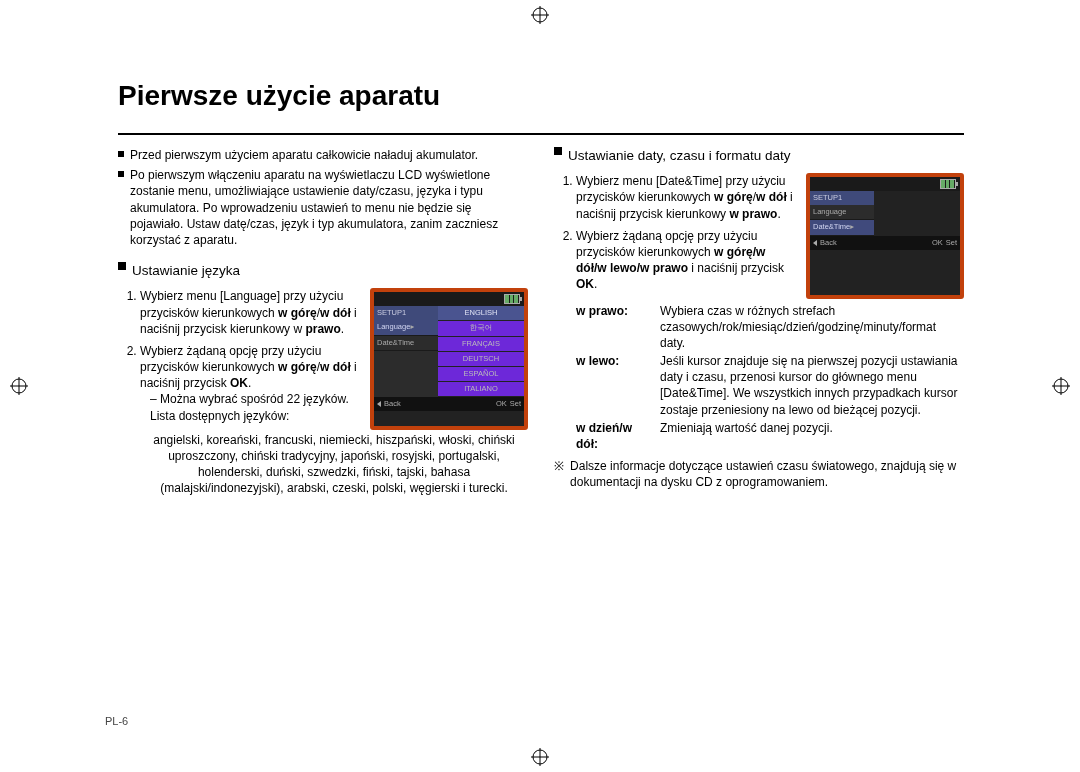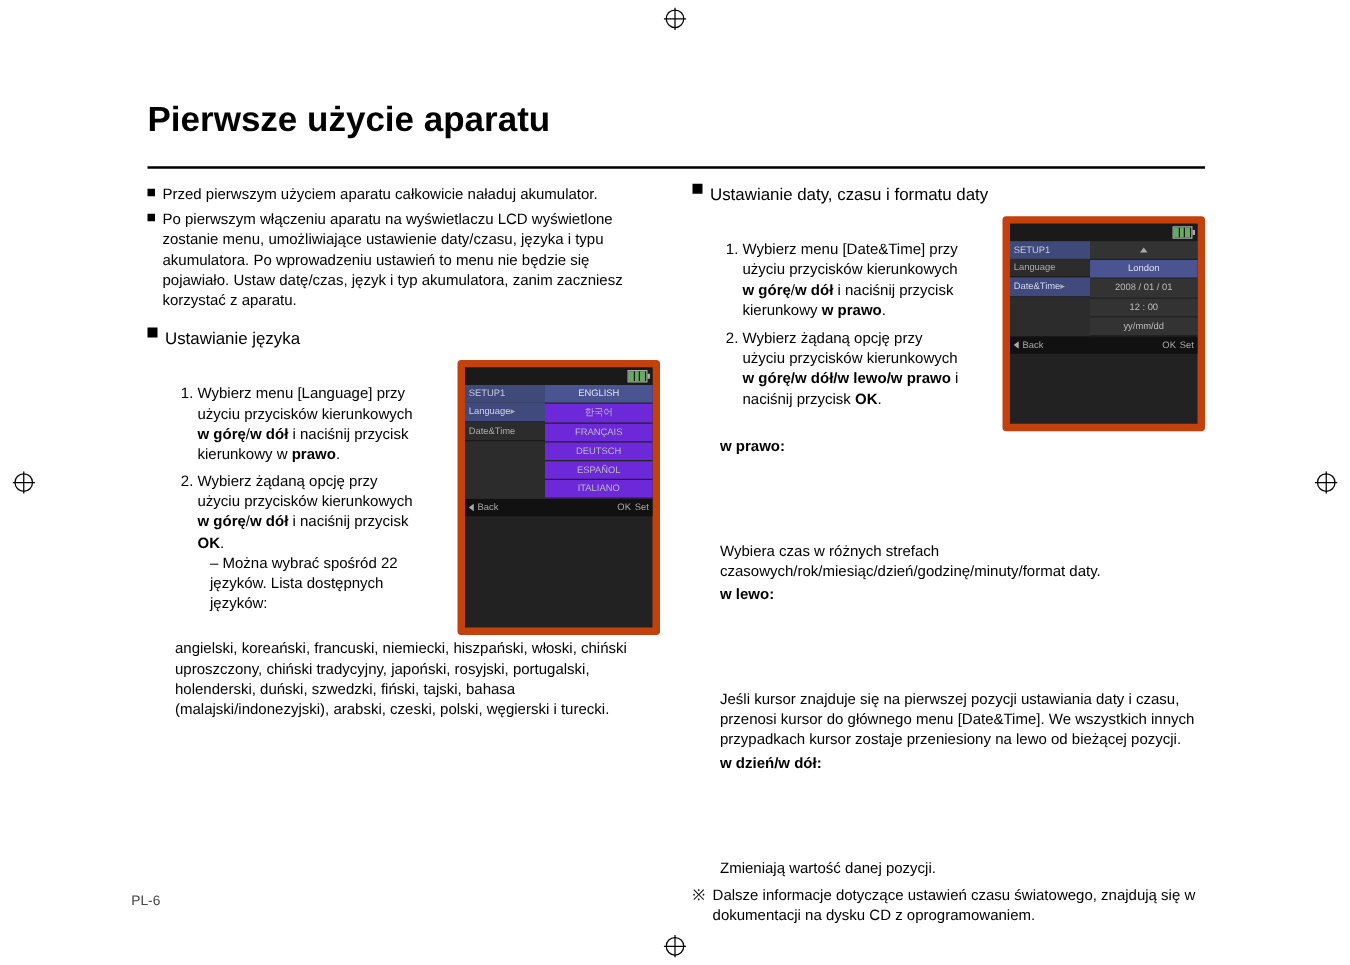--- a/index.html
+++ b/index.html
@@ -69,35 +69,35 @@
     font-size: 13.5px;
     margin-top: 14px;
     margin-bottom: 8px;
   }
   .sqhead {
     width: 8px; height: 8px; background:#000;
   }
   ol.steps {
     list-style: decimal;
     padding-left: 22px;
-    margin: 18px;
+    margin: 0;
   }
   ol.steps li {
     margin-bottom: 6px;
   }
   .flex-step {
     display: flex;
     gap: 10px;
   }
   .step-text { flex: 1; }
 
   .lcd {
     width: 150px;
     background: #222;
-    border: 6px solid #c2410c;
+    border: 4px solid #c2410c;
     border-radius: 3px;
     font-size: 8px;
     color: #ccc;
     flex-shrink: 0;
   }
   .lcd-top {
     height: 14px;
     background: #1a1a1a;
     display:flex; align-items:center; justify-content:flex-end;
     padding: 0 4px;
@@ -159,21 +159,21 @@
   }
   .lcd2-right {
     flex:1; background:#333;
     display:flex; flex-direction:column;
   }
   .lcd2-row { padding:2px 3px; color:#bbb; text-align:center; font-size:7.5px; border-bottom:1px solid #222;}
   .lcd2-row.hi { background:#4a5490; color:#e0e3f5; }
 
   .dash { margin-left: 10px; }
   .defs { margin-top:4px; }
-  .def-row { display:flex; gap:6px; margin-bottom:2px;flex-direction:column; }
+  .def-row { display:flex; gap:6px; margin-bottom:2px; }
   .def-label { flex:0 0 78px; font-weight:bold; }
   .note-row { display:flex; gap:6px; margin-top:6px; }
   .note-mark { flex:0 0 auto; font-family: sans-serif; }
 
   .page-num {
     position: absolute;
     left: 105px;
     bottom: 45px;
     font-size: 11px;
     color:#444;
@@ -280,21 +280,21 @@
                 <span>Back</span>
               </div>
             <div class="btn">
                 <span>OK</span> 
                 <span>Set</span>
               </div>
           </div>
         </div>
       </div>
 
-      <div style="padding-left:22px; margin-top:2px;">angielski, koreański, francuski, niemiecki, hiszpański, włoski, chiński uproszczony, chiński tradycyjny, japoński, rosyjski, portugalski, holenderski, duński, szwedzki, fiński, tajski, bahasa (malajski/indonezyjski), arabski, czeski, polski, węgierski i turecki.</div>
+      <div style="padding-left:22px; margin-top:2px;text-align:center;">angielski, koreański, francuski, niemiecki, hiszpański, włoski, chiński uproszczony, chiński tradycyjny, japoński, rosyjski, portugalski, holenderski, duński, szwedzki, fiński, tajski, bahasa (malajski/indonezyjski), arabski, czeski, polski, węgierski i turecki.</div>
     </div>
 
     <div class="col">
       <div class="sect-head" style="margin-top:0;">
         <div class="sqhead"></div>
         <div>Ustawianie daty, czasu i formatu daty</div>
       </div>
 
       <div class="flex-step">
         <div class="step-text">
@@ -322,27 +322,20 @@
             <div class="lcd-menu">
               <div class="lcd-menu-title">SETUP1</div>
               <div class="lcd-menu-row">
                   <span>Language</span>
                 </div>
               <div class="lcd-menu-row sel">
                   <span>Date&amp;Time</span>
                   <span class="arrow">▸</span>
                 </div>
             </div>
-            <div class="lcd2-right">
-              <div class="lcd2-row"><span class="tri-up"></span></div>
-              <div class="lcd2-row hi">London</div>
-              <div class="lcd2-row">2008 / 01 / 01</div>
-              <div class="lcd2-row">12 : 00</div>
-              <div class="lcd2-row">yy/mm/dd</div>
-            </div>
           </div>
           <div class="lcd-bottom">
             <div class="btn">
                 <div class="tri-left"></div>
                 <span>Back</span>
               </div>
             <div class="btn">
                 <span>OK</span> 
                 <span>Set</span>
               </div>

